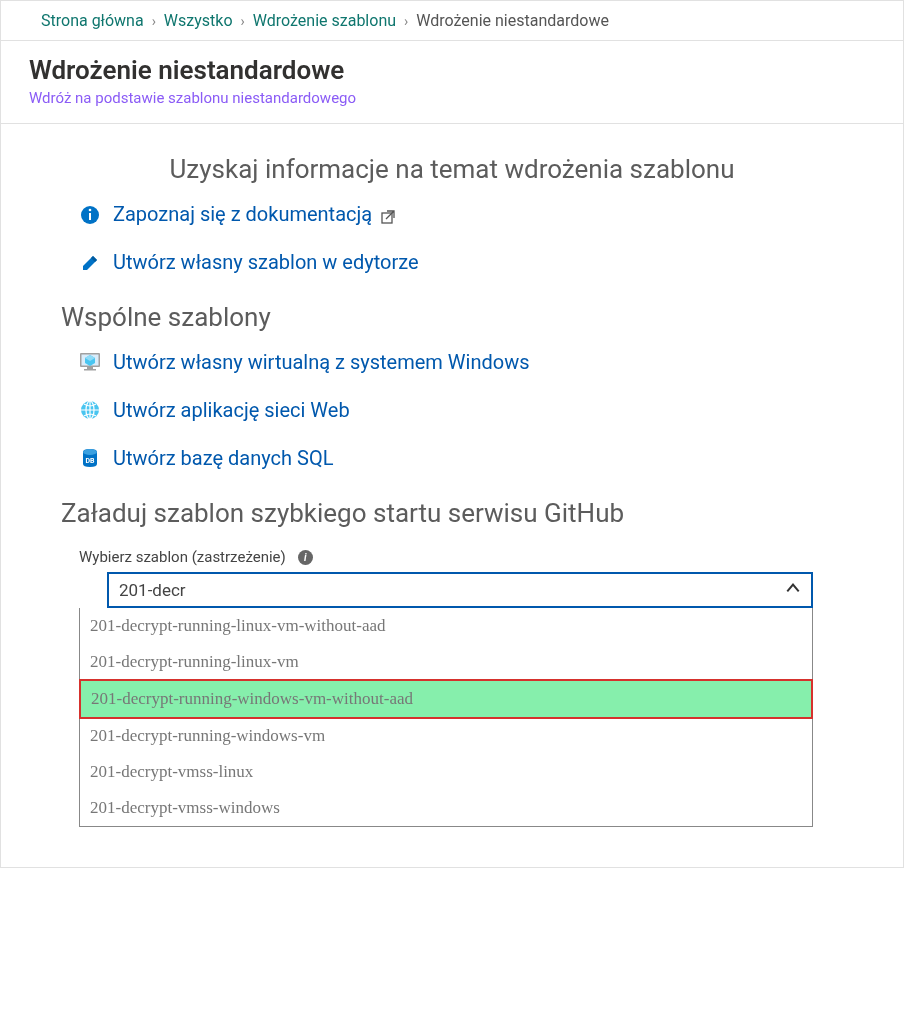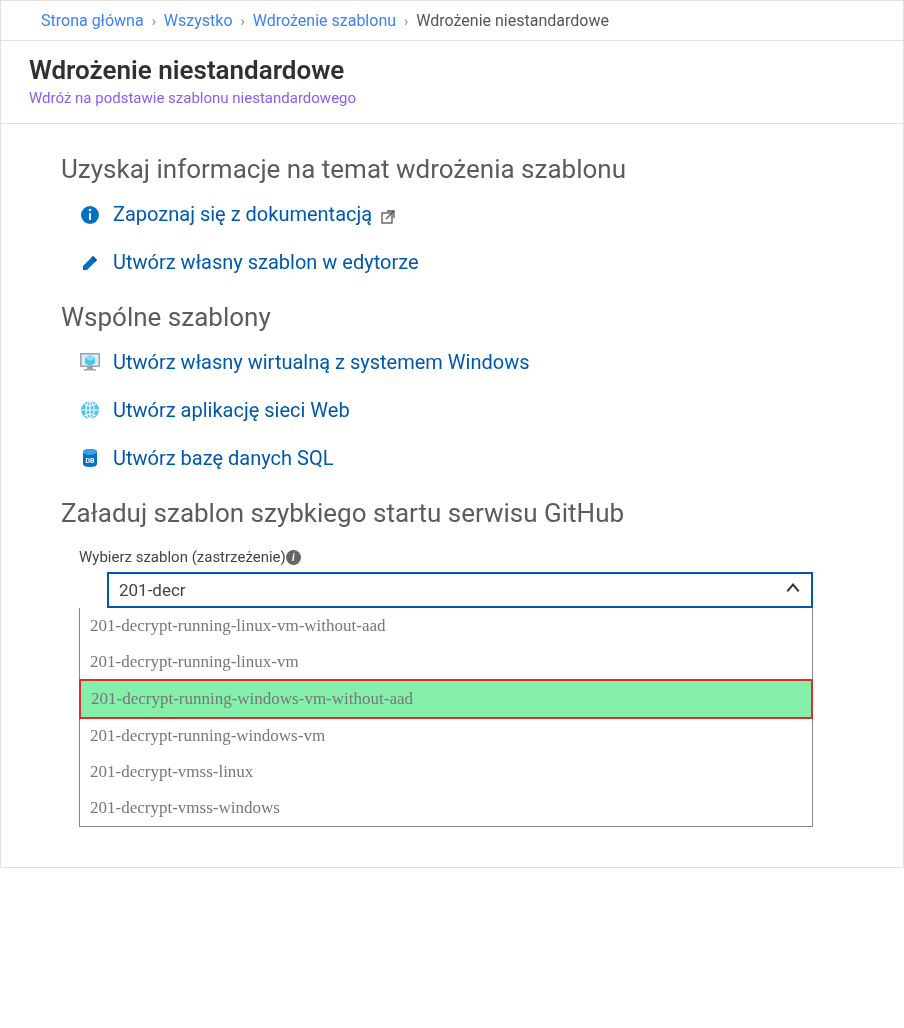--- a/index.html
+++ b/index.html
@@ -11,37 +11,37 @@
   border: 1px solid #e1e1e1;
 }
 .breadcrumb {
   padding: 10px 28px 10px 40px;
   font-size: 16px;
   border-bottom: 1px solid #e1e1e1;
   display: flex;
   align-items: center;
   gap: 8px;
 }
-.breadcrumb a { color: #3b82f6; text-decoration: none; }
+.breadcrumb a { color: #0f766e; text-decoration: none; }
 .breadcrumb .sep { color: #888; font-size: 14px; }
 .breadcrumb .current { color: #555; }
 .header {
   padding: 14px 28px 16px 28px;
   border-bottom: 1px solid #e1e1e1;
 }
 .header h1 { font-size: 26px; font-weight: 600; color: #323130; }
 .header .sub { font-size: 15px; color: #8b5cf6; margin-top: 4px; }
 .content { padding: 30px 60px 40px 60px; }
 .section-h { font-size: 26px; font-weight: 400; color: #5c5c5c; margin-bottom: 18px; margin-top: 28px; }
-.section-h:first-child { margin-top: 0; }
+.section-h:first-child { margin-top: 0; text-align: center; }
 .link-list { list-style: none; padding-left: 18px; }
 .link-list li { display: flex; align-items: center; margin-bottom: 24px; }
 .link-list a { color: #0058ad; text-decoration: none; font-size: 20px; }
 .icon-box { width: 22px; height: 22px; margin-right: 12px; display: inline-flex; align-items: flex-end; justify-content: center; flex-shrink: 0; }
-.field-label { font-size: 15px; color: #444; margin: 20px 0 6px 18px; display: flex; align-items: center; gap: 0; }
+.field-label { font-size: 15px; color: #444; margin: 20px 0 6px 18px; display: flex; align-items: center; gap: 12px; }
 .combo-wrap { position: relative; margin-left: 18px; margin-right: 30px; }
 .combo {
   border: 2px solid #0058ad;
   padding: 6px 10px;
   font-size: 17px;
   color: #444;
   display: flex;
   justify-content: space-between;
   align-items: center;
   cursor: text;

